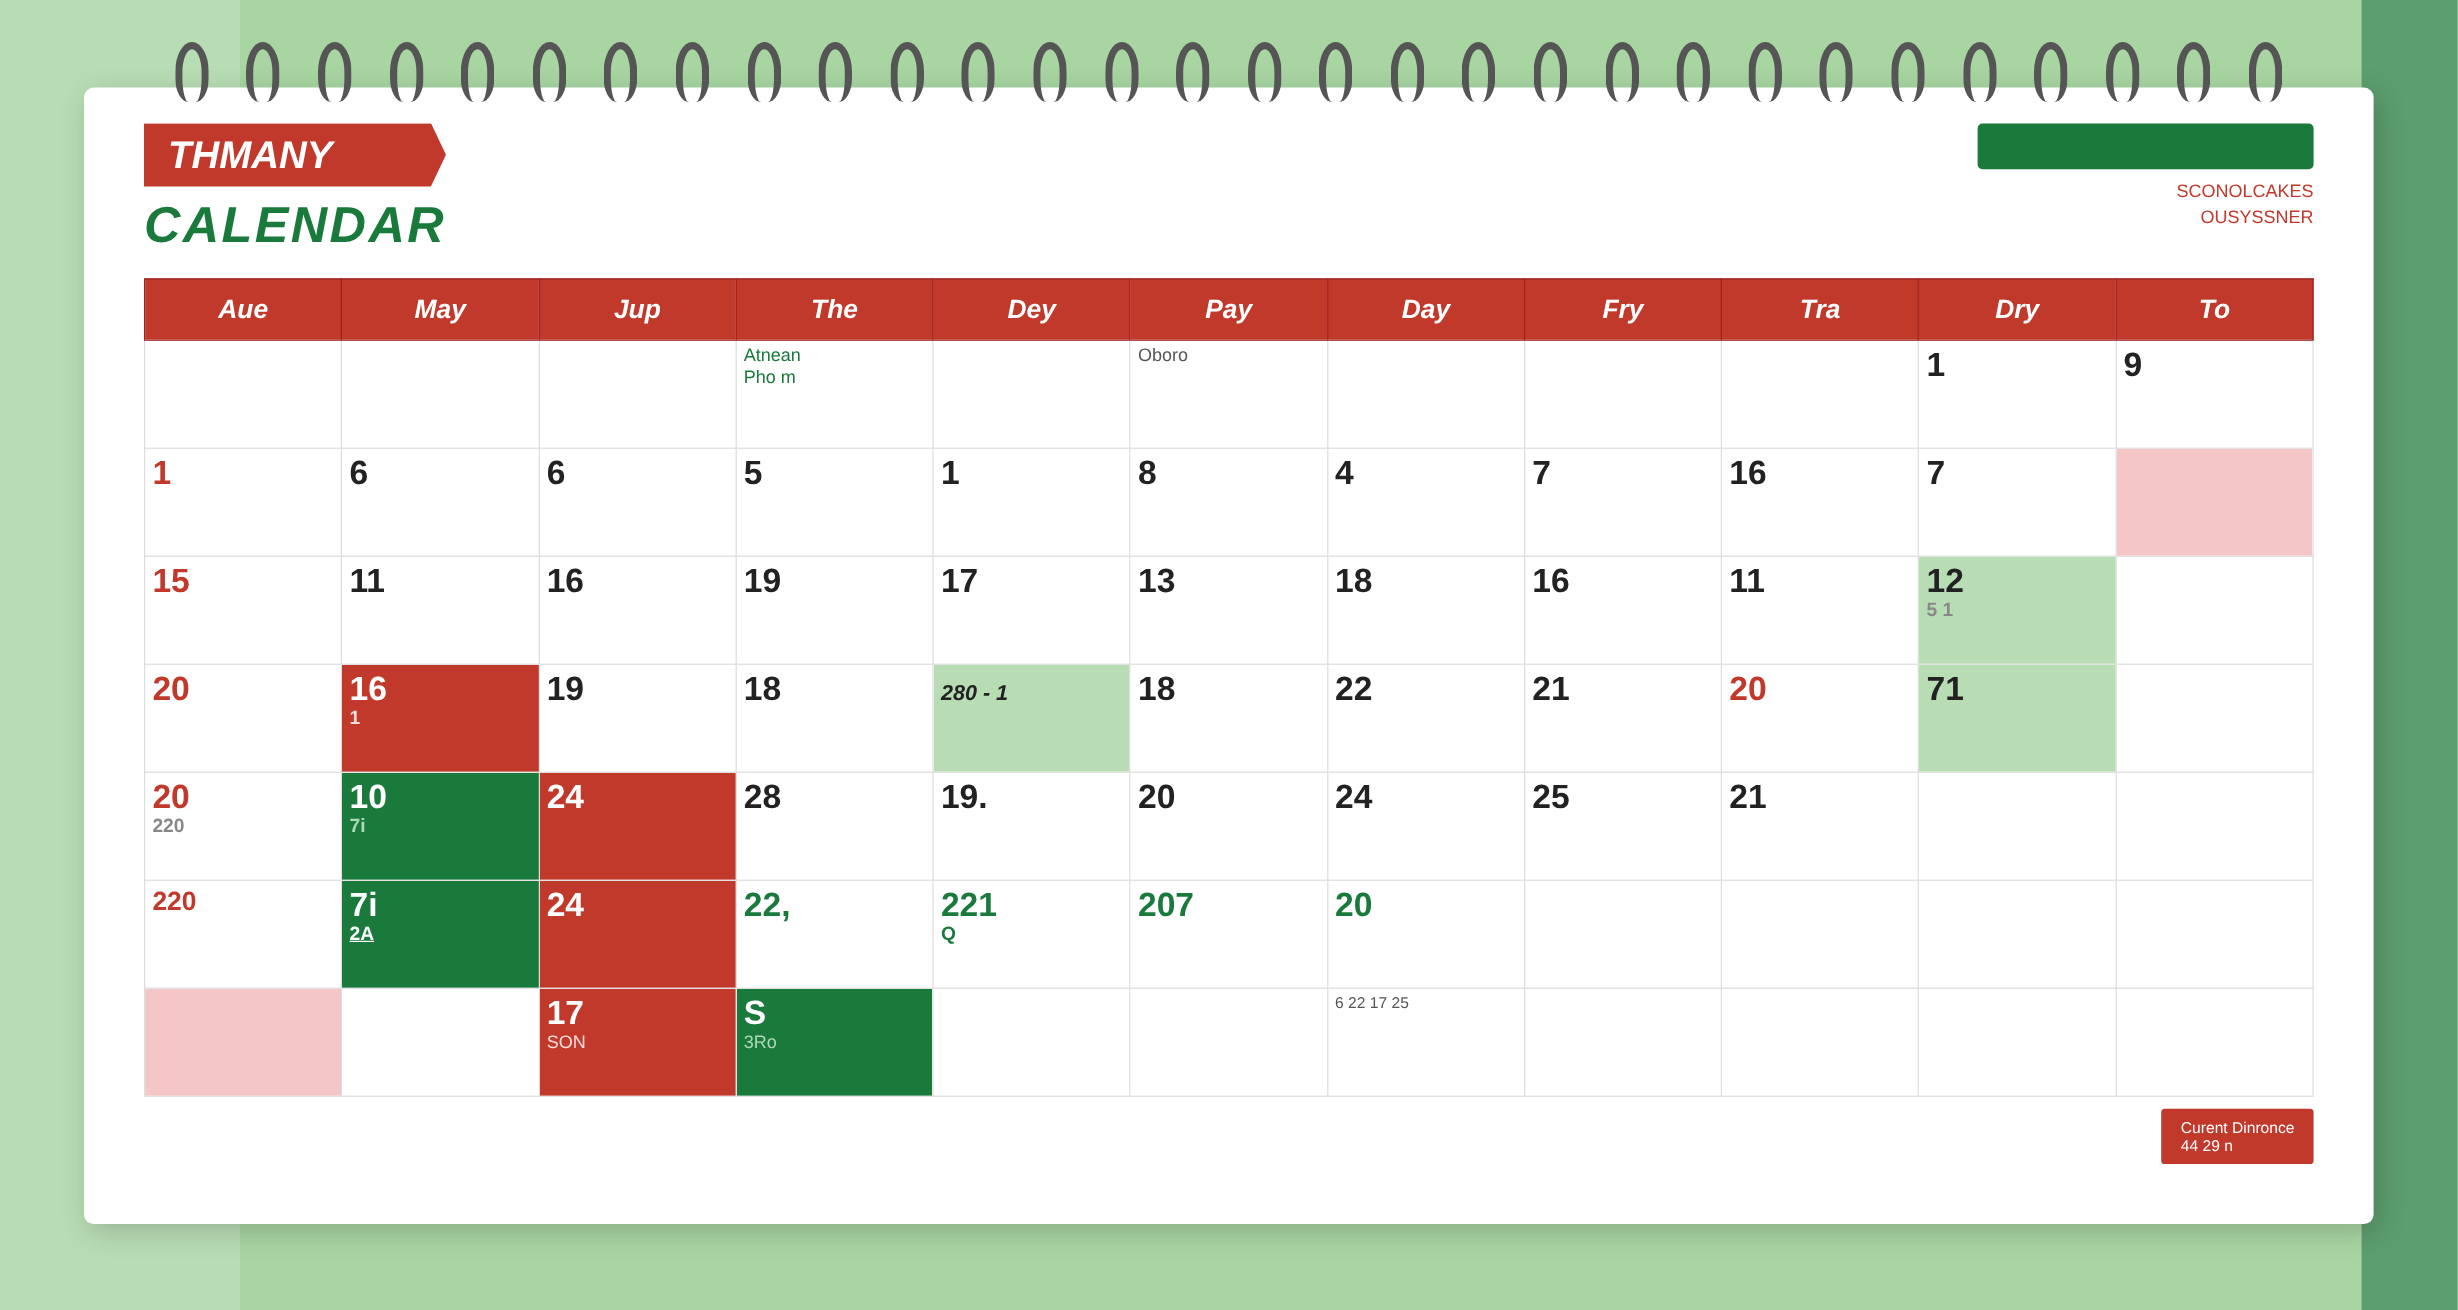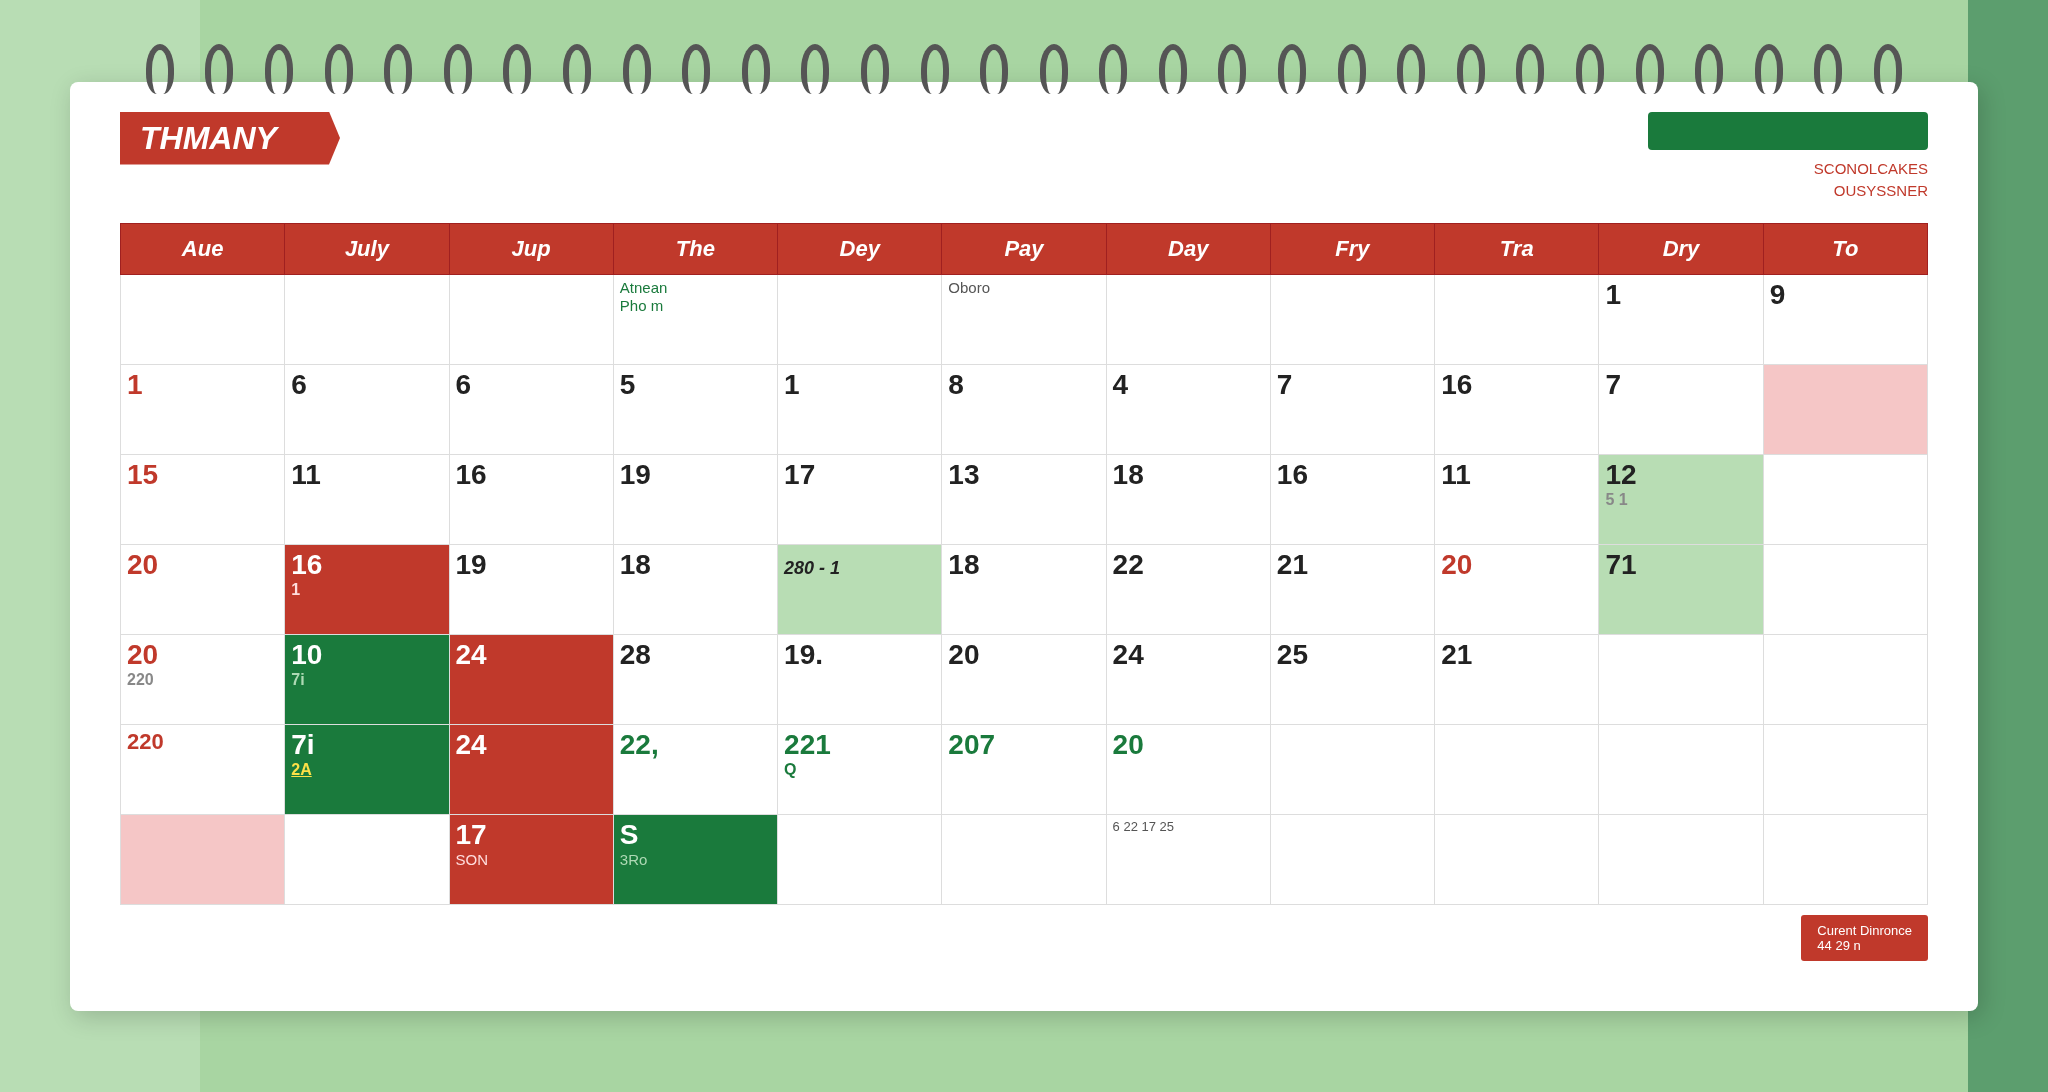--- a/index.html
+++ b/index.html
@@ -248,36 +248,37 @@
     <div class="spiral-loop"></div>
     <div class="spiral-loop"></div>
     <div class="spiral-loop"></div>
     <div class="spiral-loop"></div>
     <div class="spiral-loop"></div>
   </div>
 
   <div class="calendar-header">
     <div class="header-left">
       <div class="title-banner">THMANY</div>
+      <div class="calendar-label">CALENDAR</div>
     </div>
     <div class="header-right">
       <div class="green-banner">&nbsp;</div>
       <div class="small-text-block">
         <span>SCONOLCAKES</span><br>
         <span>OUSYSSNER</span>
       </div>
     </div>
   </div>
 
   <div class="calendar-grid-wrapper">
     <table class="calendar-table">
       <thead>
         <tr class="day-header-row">
           <th>Aue</th>
-          <th>July</th>
+          <th>May</th>
           <th>Jup</th>
           <th>The</th>
           <th>Dey</th>
           <th>Pay</th>
           <th>Day</th>
           <th>Fry</th>
           <th>Tra</th>
           <th>Dry</th>
           <th>To</th>
         </tr>
@@ -364,21 +365,21 @@
           <td>24</td>
           <td>25</td>
           <td>21</td>
           <td></td>
           <td></td>
         </tr>
 
         <tr>
           <td class="weekend" style="font-size:22px;">220</td>
           <td style="background:#1a7a3c;color:white;">
-            7i<span class="cell-sub" style="color:#fde047;text-decoration:underline;">2A</span>
+            7i<span class="cell-sub" style="color:#ffffff;text-decoration:underline;">2A</span>
           </td>
           <td style="background:#c0392b;color:white;">24</td>
           <td class="green-num">22,</td>
           <td class="green-num">221<span class="cell-sub" style="color:#1a7a3c;">Q</span></td>
           <td class="green-num">207</td>
           <td class="green-num">20</td>
           <td></td>
           <td></td>
           <td></td>
           <td></td>

